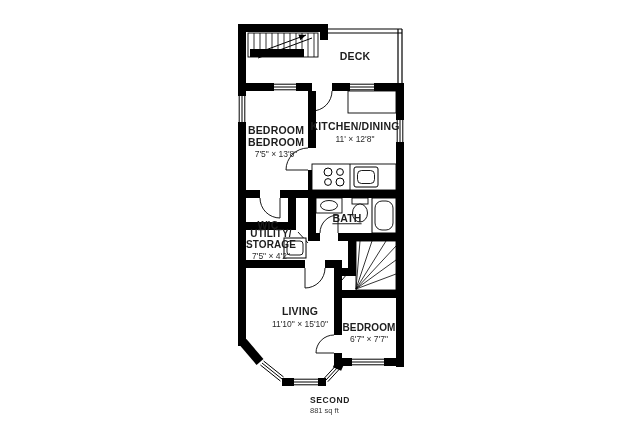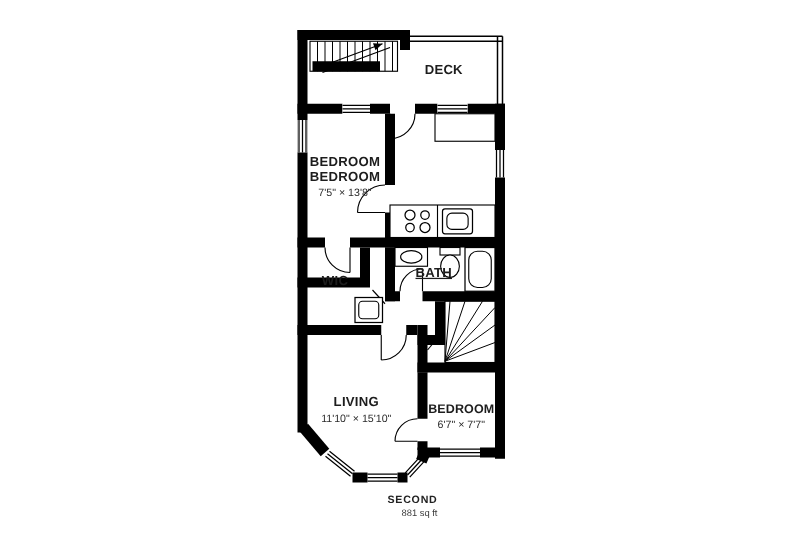--- a/index.html
+++ b/index.html
@@ -4,21 +4,21 @@
 <style>
   html,body{margin:0;padding:0;background:#ffffff;}
   .canvas{position:relative;width:544px;height:427px;background:#ffffff;overflow:hidden;
           font-family:"Liberation Sans", sans-serif;}
   .plan-svg{position:absolute;left:0;top:0;}
   .room-label{position:absolute;transform:translate(-50%,-50%);text-align:center;
               white-space:nowrap;color:#1d1d1d;}
   .rn{display:block;font-weight:700;font-size:10.5px;line-height:11.5px;letter-spacing:.2px;}
   .rn-sm{display:block;font-weight:700;font-size:10px;line-height:11px;letter-spacing:.1px;}
   .rd{display:block;font-weight:400;font-size:8.5px;line-height:10px;color:#2b2b2b;margin-top:1px;}
-  .footer-label{position:absolute;transform:translate(-50%,-50%);text-align:right;
+  .footer-label{position:absolute;transform:translate(-50%,-50%);text-align:left;
                 white-space:nowrap;color:#222;}
   .fl-floor{display:block;font-weight:700;font-size:8.5px;line-height:9.5px;letter-spacing:.6px;}
   .fl-area{display:block;font-weight:400;font-size:7.5px;line-height:9px;color:#3a3a3a;}
 </style>
 </head>
 <body>
 
 <div class="canvas">
 
   <svg class="plan-svg" width="640" height="427" viewBox="0 0 640 427">
@@ -179,31 +179,40 @@
   <div class="room-label" style="left:355px;top:57px;">
     <span class="rn">DECK</span>
   </div>
 
   <div class="room-label" style="left:276px;top:142px;">
     <span class="rn">BEDROOM</span>
     <span class="rn">BEDROOM</span>
     <span class="rd">7'5" × 13'8"</span>
   </div>
 
+  <div class="room-label" style="left:355px;top:132px;">
+    <span class="rn">KITCHEN/DINING</span>
+    <span class="rd">11' × 12'8"</span>
+  </div>
 
   <div class="room-label" style="left:268px;top:226px;">
     <span class="rn">WIC</span>
   </div>
 
   <div class="room-label" style="left:347px;top:219px;text-decoration:underline;">
     <span class="rn">BATH</span>
   </div>
 
-
-  <div class="room-label" style="left:285px;top:317px;margin-top:11px;">
+  <div class="room-label" style="left:271px;top:244px;">
+    <span class="rn-sm">UTILITY/</span>
+    <span class="rn-sm">STORAGE</span>
+    <span class="rd">7'5" × 4'2"</span>
+  </div>
+
+  <div class="room-label" style="left:300px;top:317px;">
     <span class="rn">LIVING</span>
     <span class="rd">11'10" × 15'10"</span>
   </div>
 
   <div class="room-label" style="left:369px;top:333px;">
     <span class="rn-sm">BEDROOM</span>
     <span class="rd">6'7" × 7'7"</span>
   </div>
 
   <div class="footer-label" style="left:330px;top:405px;">

